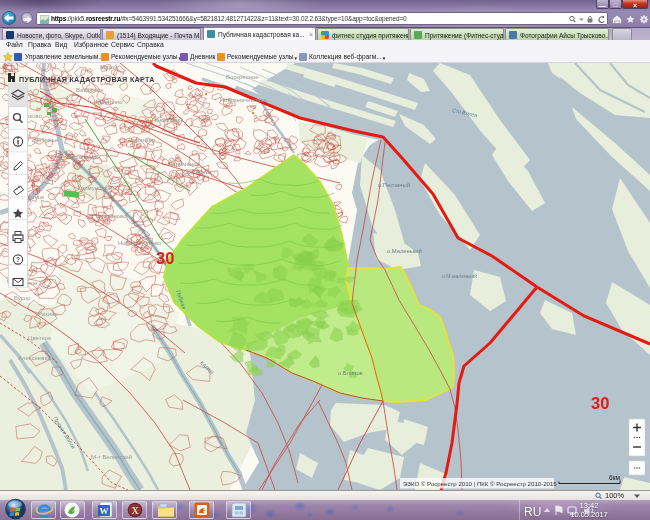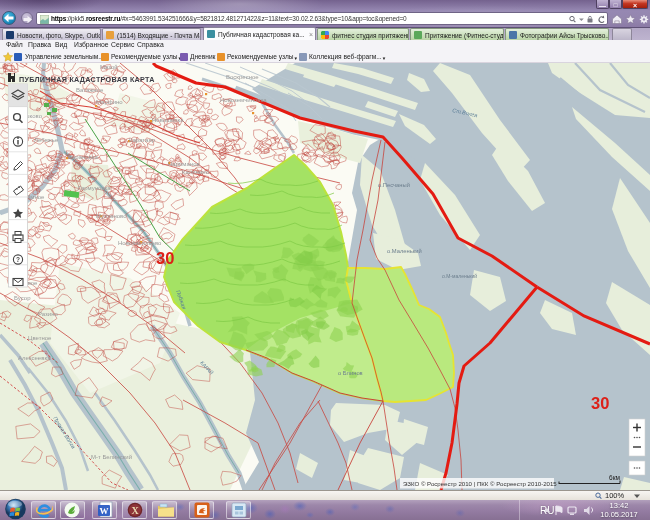--- a/index.html
+++ b/index.html
@@ -1111,21 +1111,21 @@
     <path d="M5 11 q0-5 6-5 l-2 2 3 0.5 -3 1 1.5 2z" fill="#d86018"></path>
   </svg>
 <div class="tbico" style="left:226px"></div>
 <svg class="abs" style="left:231px;top:502px" width="16" height="16">
     <rect x="1" y="1" width="14" height="14" rx="1.5" fill="#d8e8f4" stroke="#90a8c0" stroke-width="0.7"></rect>
     <rect x="4" y="4" width="8" height="4" fill="#7aa8d0"></rect>
     <rect x="4" y="9.5" width="3.5" height="3" fill="#a8c4dc"></rect>
     <rect x="8.5" y="9.5" width="3.5" height="3" fill="#a8c4dc"></rect>
   </svg>
 <div class="abs" style="left:519px;top:500px;width:1px;height:20px;background:rgba(255,255,255,.35)"></div>
-<div class="abs" style="left:540px;top:505px;font-size:10px;color:#fff;text-shadow:0 0 2px rgba(0,0,0,.4)">RU</div>
+<div class="abs" style="left:524px;top:505px;font-size:12px;color:#fff;text-shadow:0 0 2px rgba(0,0,0,.4)">RU</div>
 <svg class="abs" style="left:540px;top:504px" width="56" height="12" fill="#e9e4ee" opacity="0.9">
     <path d="M4 8 l3-4 3 4z"></path>
     <path d="M16 2 v9 M16 2 q4 0 6 1.5 l0 5 q-2-1.5-6-1.5z" stroke="#f4f1f8" stroke-width="1" fill="#f4f1f8"></path>
     <rect x="28" y="3" width="8" height="6" rx="1" fill="none" stroke="#f4f1f8" stroke-width="1.2"></rect>
     <rect x="30" y="9.5" width="4" height="1.5"></rect>
     <path d="M44 5 h2.5 l3-3 v9 l-3-3 h-2.5z"></path>
     <path d="M51.5 3.5 q2.5 2.5 0 5" stroke="#f4f1f8" stroke-width="1" fill="none"></path>
   </svg>
-<div class="abs" style="left:596px;top:501px;width:46px;text-align:center;font-size:7.5px;color:#fff;text-shadow:0 1px 2px rgba(0,0,0,.45)">13:42<br>10.05.2017</div>
+<div class="abs" style="left:566px;top:501px;width:46px;text-align:center;font-size:7.5px;color:#fff;text-shadow:0 1px 2px rgba(0,0,0,.45)">13:42<br>10.05.2017</div>
 </body></html>

